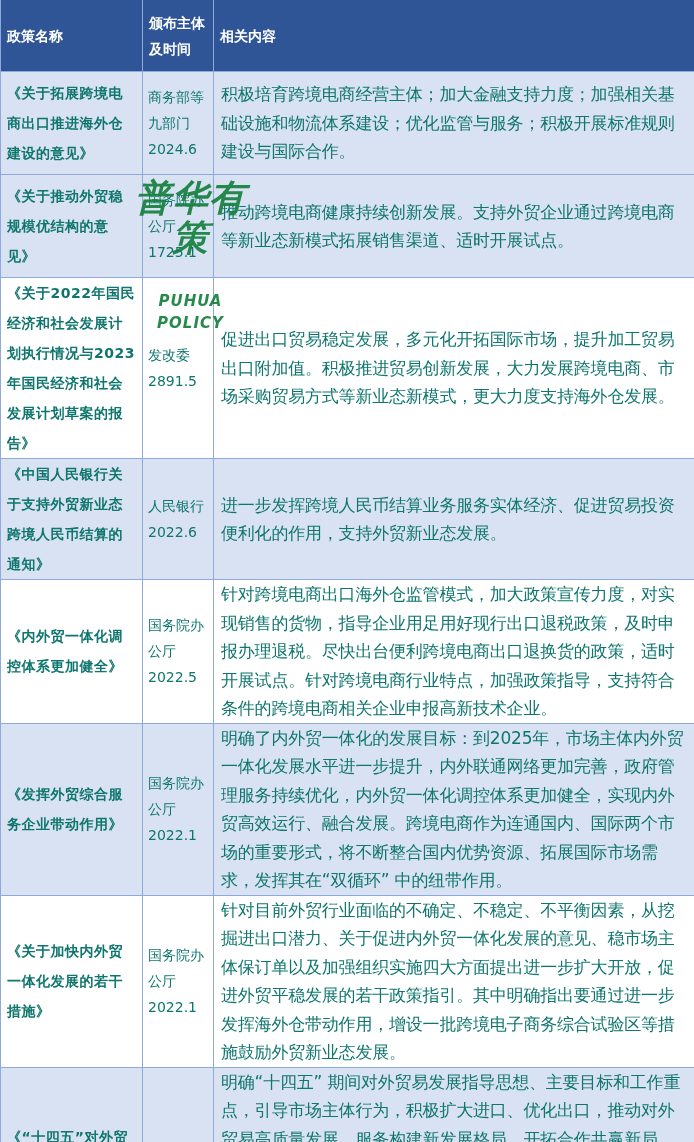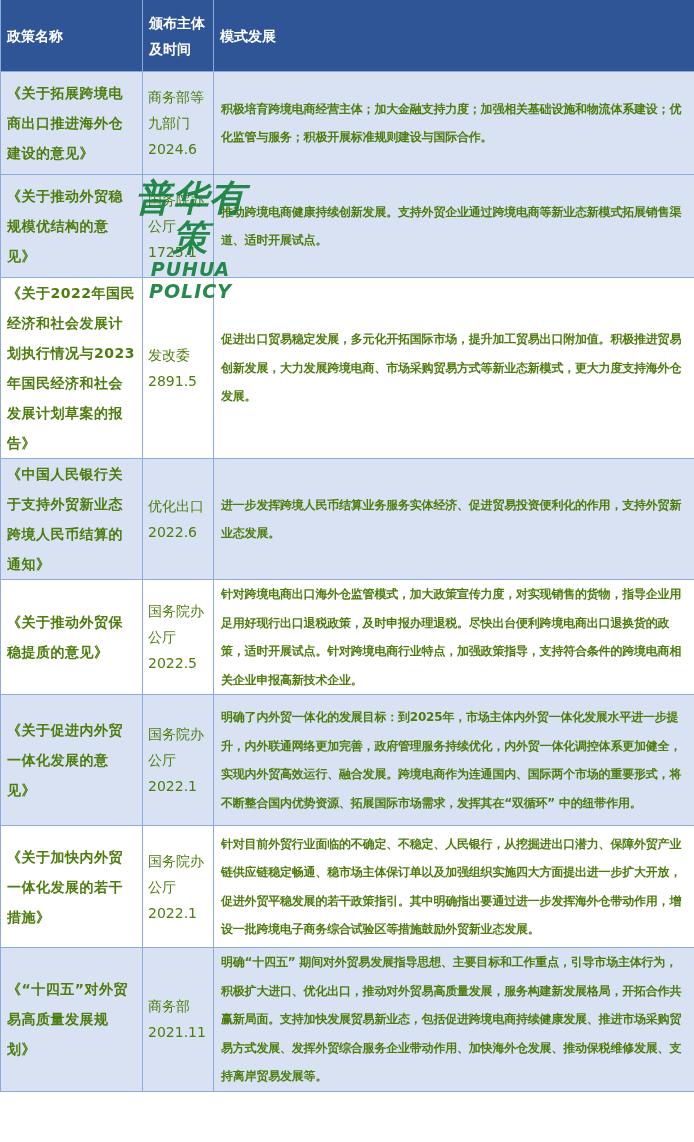--- a/index.html
+++ b/index.html
@@ -5,46 +5,46 @@
   html, body { margin: 0; padding: 0; background: #ffffff; }
   body { width: 694px; height: 1142px; position: relative; overflow: hidden;
          font-family: "DejaVu Sans", "Liberation Sans", sans-serif; }
   table { border-collapse: collapse; width: 694px; table-layout: fixed; }
   col.c1 { width: 142px; }
   col.c2 { width: 71px; }
   col.c3 { width: 481px; }
   th { background: #2F5597; color: #ffffff; font-weight: bold; font-size: 14px;
        text-align: left; padding: 0 6px; height: 71px; line-height: 26px;
        border: 1px solid #8EA9DB; border-top: none; vertical-align: middle; }
-  td { border: 1px solid #8EA9DB; font-size: 13px; color: #4d7c0f; vertical-align: middle;
+  td { border: 1px solid #8EA9DB; font-size: 13px; color: #0f766e; vertical-align: middle;
        padding: 0 6px; line-height: 26px; word-break: break-all; }
   td.name { font-weight: bold; font-size: 14px; line-height: 30px; letter-spacing: 0.5px; }
   td.issuer { font-size: 14px; line-height: 26px; padding: 12px 5px; }
-  td.content { font-size: 12px; line-height: 28.5px; padding: 0 7px; letter-spacing: -0.2px; font-weight: bold; }
+  td.content { font-size: 17px; line-height: 28.5px; padding: 0 7px; letter-spacing: -0.2px; }
   tr.shade td { background: #D9E2F3; }
   tr.plain td { background: #ffffff; }
   .watermark { position: absolute; left: 128px; top: 178px; width: 125px; pointer-events: none;
                color: #15803d; opacity: 0.92; text-align: center; font-style: italic; }
   .wm-cn { font-size: 36px; font-weight: bold; letter-spacing: 1px; line-height: 40px; }
-  .wm-en { font-size: 19px; font-weight: bold; letter-spacing: 1px; line-height: 22px; }
+  .wm-en { font-size: 15px; font-weight: bold; letter-spacing: 1px; line-height: 22px; margin-top: 32px; }
 </style>
 </head>
 <body>
 
 <table>
   <colgroup>
       <col class="c1">
       <col class="c2">
       <col class="c3">
     </colgroup>
   <thead>
     <tr>
       <th>政策名称</th>
       <th>颁布主体及时间</th>
-      <th>模式发展</th>
+      <th>相关内容</th>
     </tr>
   </thead>
   <tbody>
     <tr class="shade" style="height:89px">
       <td class="name">《关于拓展跨境电商出口推进海外仓建设的意见》</td>
       <td class="issuer">
           <div>商务部等九部门</div>
           <div>2024.6</div>
         </td>
       <td class="content">积极培育跨境电商经营主体；加大金融支持力度；加强相关基础设施和物流体系建设；优化监管与服务；积极开展标准规则建设与国际合作。</td>
@@ -61,48 +61,48 @@
       <td class="name">《关于2022年国民经济和社会发展计划执行情况与2023年国民经济和社会发展计划草案的报告》</td>
       <td class="issuer">
           <div>发改委</div>
           <div>2891.5</div>
         </td>
       <td class="content">促进出口贸易稳定发展，多元化开拓国际市场，提升加工贸易出口附加值。积极推进贸易创新发展，大力发展跨境电商、市场采购贸易方式等新业态新模式，更大力度支持海外仓发展。</td>
     </tr>
     <tr class="shade" style="height:78px">
       <td class="name">《中国人民银行关于支持外贸新业态跨境人民币结算的通知》</td>
       <td class="issuer">
-          <div>优化出口</div>
+          <div>人民银行</div>
           <div>2022.6</div>
         </td>
       <td class="content">进一步发挥跨境人民币结算业务服务实体经济、促进贸易投资便利化的作用，支持外贸新业态发展。</td>
     </tr>
     <tr class="plain" style="height:109px">
-      <td class="name">《关于推动外贸保稳提质的意见》</td>
+      <td class="name">《内外贸一体化调控体系更加健全》</td>
       <td class="issuer">
           <div>国务院办公厅</div>
           <div>2022.5</div>
         </td>
       <td class="content">针对跨境电商出口海外仓监管模式，加大政策宣传力度，对实现销售的货物，指导企业用足用好现行出口退税政策，及时申报办理退税。尽快出台便利跨境电商出口退换货的政策，适时开展试点。针对跨境电商行业特点，加强政策指导，支持符合条件的跨境电商相关企业申报高新技术企业。</td>
     </tr>
     <tr class="shade" style="height:131px">
-      <td class="name">《关于促进内外贸一体化发展的意见》</td>
+      <td class="name">《发挥外贸综合服务企业带动作用》</td>
       <td class="issuer">
           <div>国务院办公厅</div>
           <div>2022.1</div>
         </td>
       <td class="content">明确了内外贸一体化的发展目标：到2025年，市场主体内外贸一体化发展水平进一步提升，内外联通网络更加完善，政府管理服务持续优化，内外贸一体化调控体系更加健全，实现内外贸高效运行、融合发展。跨境电商作为连通国内、国际两个市场的重要形式，将不断整合国内优势资源、拓展国际市场需求，发挥其在“双循环” 中的纽带作用。</td>
     </tr>
     <tr class="plain" style="height:122px">
       <td class="name">《关于加快内外贸一体化发展的若干措施》</td>
       <td class="issuer">
           <div>国务院办公厅</div>
           <div>2022.1</div>
         </td>
-      <td class="content">针对目前外贸行业面临的不确定、不稳定、人民银行，从挖掘进出口潜力、保障外贸产业链供应链稳定畅通、稳市场主体保订单以及加强组织实施四大方面提出进一步扩大开放，促进外贸平稳发展的若干政策指引。其中明确指出要通过进一步发挥海外仓带动作用，增设一批跨境电子商务综合试验区等措施鼓励外贸新业态发展。</td>
+      <td class="content">针对目前外贸行业面临的不确定、不稳定、不平衡因素，从挖掘进出口潜力、关于促进内外贸一体化发展的意见、稳市场主体保订单以及加强组织实施四大方面提出进一步扩大开放，促进外贸平稳发展的若干政策指引。其中明确指出要通过进一步发挥海外仓带动作用，增设一批跨境电子商务综合试验区等措施鼓励外贸新业态发展。</td>
     </tr>
     <tr class="shade" style="height:143px">
       <td class="name">《“十四五”对外贸易高质量发展规划》</td>
       <td class="issuer">
           <div>商务部</div>
           <div>2021.11</div>
         </td>
       <td class="content">明确“十四五” 期间对外贸易发展指导思想、主要目标和工作重点，引导市场主体行为，积极扩大进口、优化出口，推动对外贸易高质量发展，服务构建新发展格局，开拓合作共赢新局面。支持加快发展贸易新业态，包括促进跨境电商持续健康发展、推进市场采购贸易方式发展、发挥外贸综合服务企业带动作用、加快海外仓发展、推动保税维修发展、支持离岸贸易发展等。</td>
     </tr>
 

